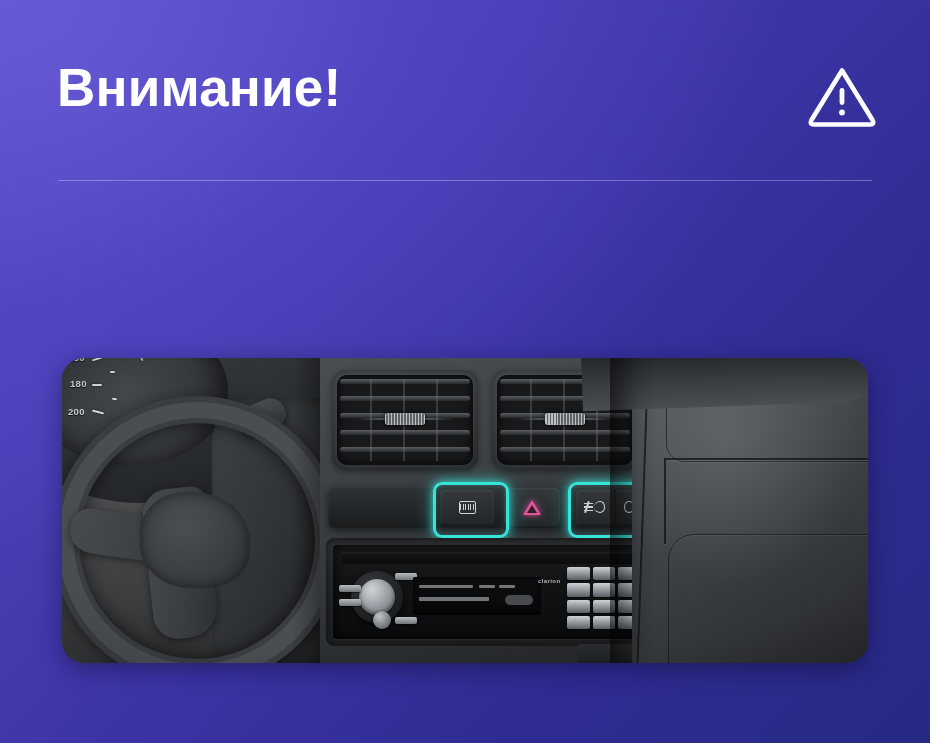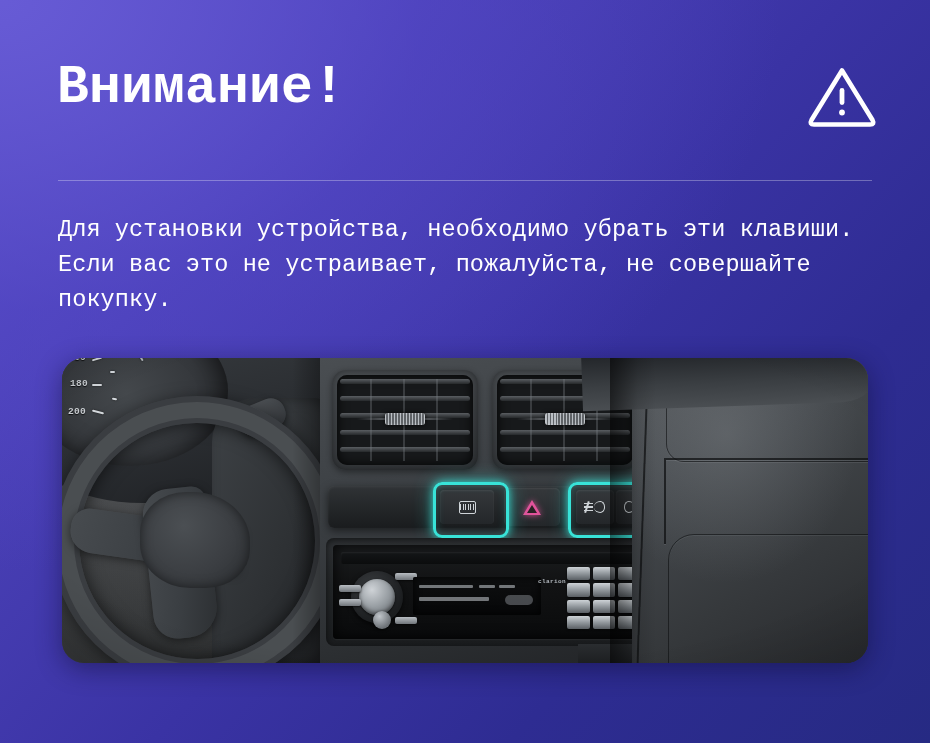--- a/index.html
+++ b/index.html
@@ -13,21 +13,20 @@
   }
 
   #banner {
     position: relative;
     width: 930px;
     height: 743px;
     overflow: hidden;
     background:
       radial-gradient(120% 110% at 0% 0%, rgba(104,92,214,0.95) 0%, rgba(84,72,200,0.55) 38%, rgba(60,50,160,0.0) 70%),
       linear-gradient(133deg, #5a4fc6 0%, #4a40b6 26%, #3a33a4 52%, #2e2c92 74%, #262a83 100%);
-    font-family: Liberation Mono, monospace;
   }
 
   
   #header {
     position: absolute;
     left: 0; top: 0;
     width: 930px;
     height: 182px;
   }
   #page-title {
@@ -521,21 +520,20 @@
       <svg viewBox="0 0 72 66" fill="none" xmlns="http://www.w3.org/2000/svg" aria-hidden="true">
         <path d="M36 7.5 L66.5 57 Q69 61.5 64 61.5 L8 61.5 Q3 61.5 5.5 57 Z" stroke="#ffffff" stroke-width="4.6" stroke-linejoin="round" fill="none"></path>
         <rect x="33.6" y="25" width="4.8" height="17" rx="2.4" fill="#ffffff"></rect>
         <circle cx="36" cy="49.5" r="2.9" fill="#ffffff"></circle>
       </svg>
     </div>
 
     <div id="header-divider"></div>
   </div>
 
-  <p id="notice-text">Для установки устройства, необходимо убрать эти клавиши. Если вас это не устраивает, пожалуйста, не совершайте покупку.</p>
 
   <div id="photo">
     <div id="photo-scene"></div>
 
     <div class="cluster-hood">
       <div class="gauge-face">
 
         <span class="gauge-num" style="left:36px;  top:36px;">160</span>
         <span class="gauge-num" style="left:38px;  top:62px;">180</span>
         <span class="gauge-num" style="left:36px;  top:90px;">200</span>

